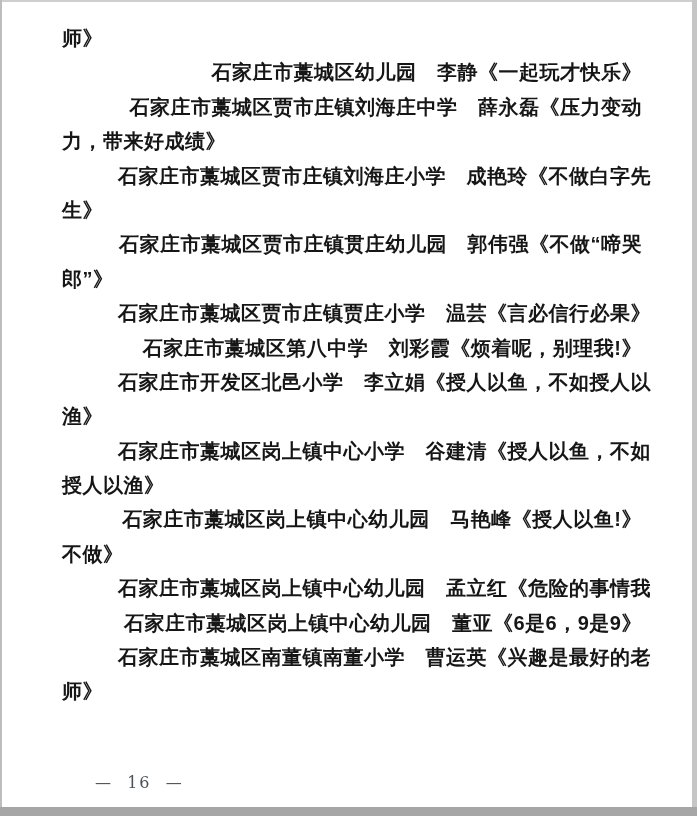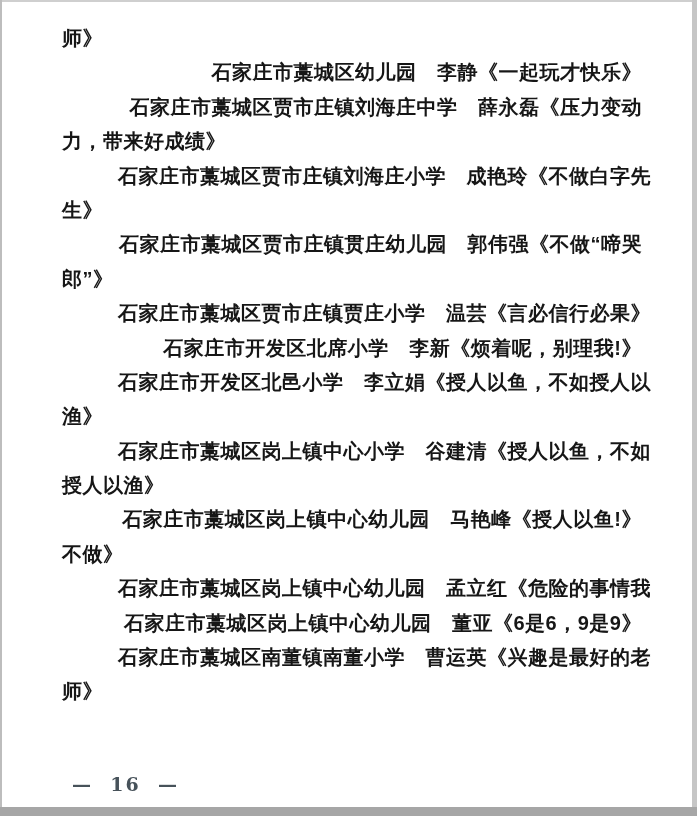--- a/index.html
+++ b/index.html
@@ -46,25 +46,25 @@
   .line {
     white-space: pre;
     height: 34.4px;
   }
   .line.indent {
     padding-left: 56px;
     text-align: right;
   }
   .page-footer {
     position: absolute;
-    left: 72px;
+    left: 95px;
     top: 773px;
     font-family: "DejaVu Serif", "Liberation Serif", serif;
-    font-size: 19px;
-    font-weight: bold;
+    font-size: 16px;
+    font-weight: normal;
     color: #47525a;
     letter-spacing: 2px;
     white-space: pre;
   }
 </style>
 </head>
 <body>
 
 <div class="page">
   <div class="edge-top"></div>
@@ -75,21 +75,21 @@
   <div class="content">
       <div class="line">师》</div>
       <div class="line indent">石家庄市藁城区幼儿园　李静《一起玩才快乐》</div>
       <div class="line indent">石家庄市藁城区贾市庄镇刘海庄中学　薛永磊《压力变动</div>
       <div class="line">力，带来好成绩》</div>
       <div class="line indent">石家庄市藁城区贾市庄镇刘海庄小学　成艳玲《不做白字先</div>
       <div class="line">生》</div>
       <div class="line indent">石家庄市藁城区贾市庄镇贯庄幼儿园　郭伟强《不做“啼哭</div>
       <div class="line">郎”》</div>
       <div class="line indent">石家庄市藁城区贾市庄镇贾庄小学　温芸《言必信行必果》</div>
-      <div class="line indent">石家庄市开发区北席小学　李新《烦着呢，别理我!》</div>
+      <div class="line indent">石家庄市藁城区第八中学　刘彩霞《烦着呢，别理我!》</div>
       <div class="line indent">石家庄市开发区北邑小学　李立娟《授人以鱼，不如授人以</div>
       <div class="line">渔》</div>
       <div class="line indent">石家庄市藁城区岗上镇中心小学　谷建清《授人以鱼，不如</div>
       <div class="line">授人以渔》</div>
       <div class="line indent">石家庄市藁城区岗上镇中心幼儿园　马艳峰《授人以鱼!》</div>
       <div class="line">不做》</div>
       <div class="line indent">石家庄市藁城区岗上镇中心幼儿园　孟立红《危险的事情我</div>
       <div class="line indent">石家庄市藁城区岗上镇中心幼儿园　董亚《6是6，9是9》</div>
       <div class="line indent">石家庄市藁城区南董镇南董小学　曹运英《兴趣是最好的老</div>
       <div class="line">师》</div>

